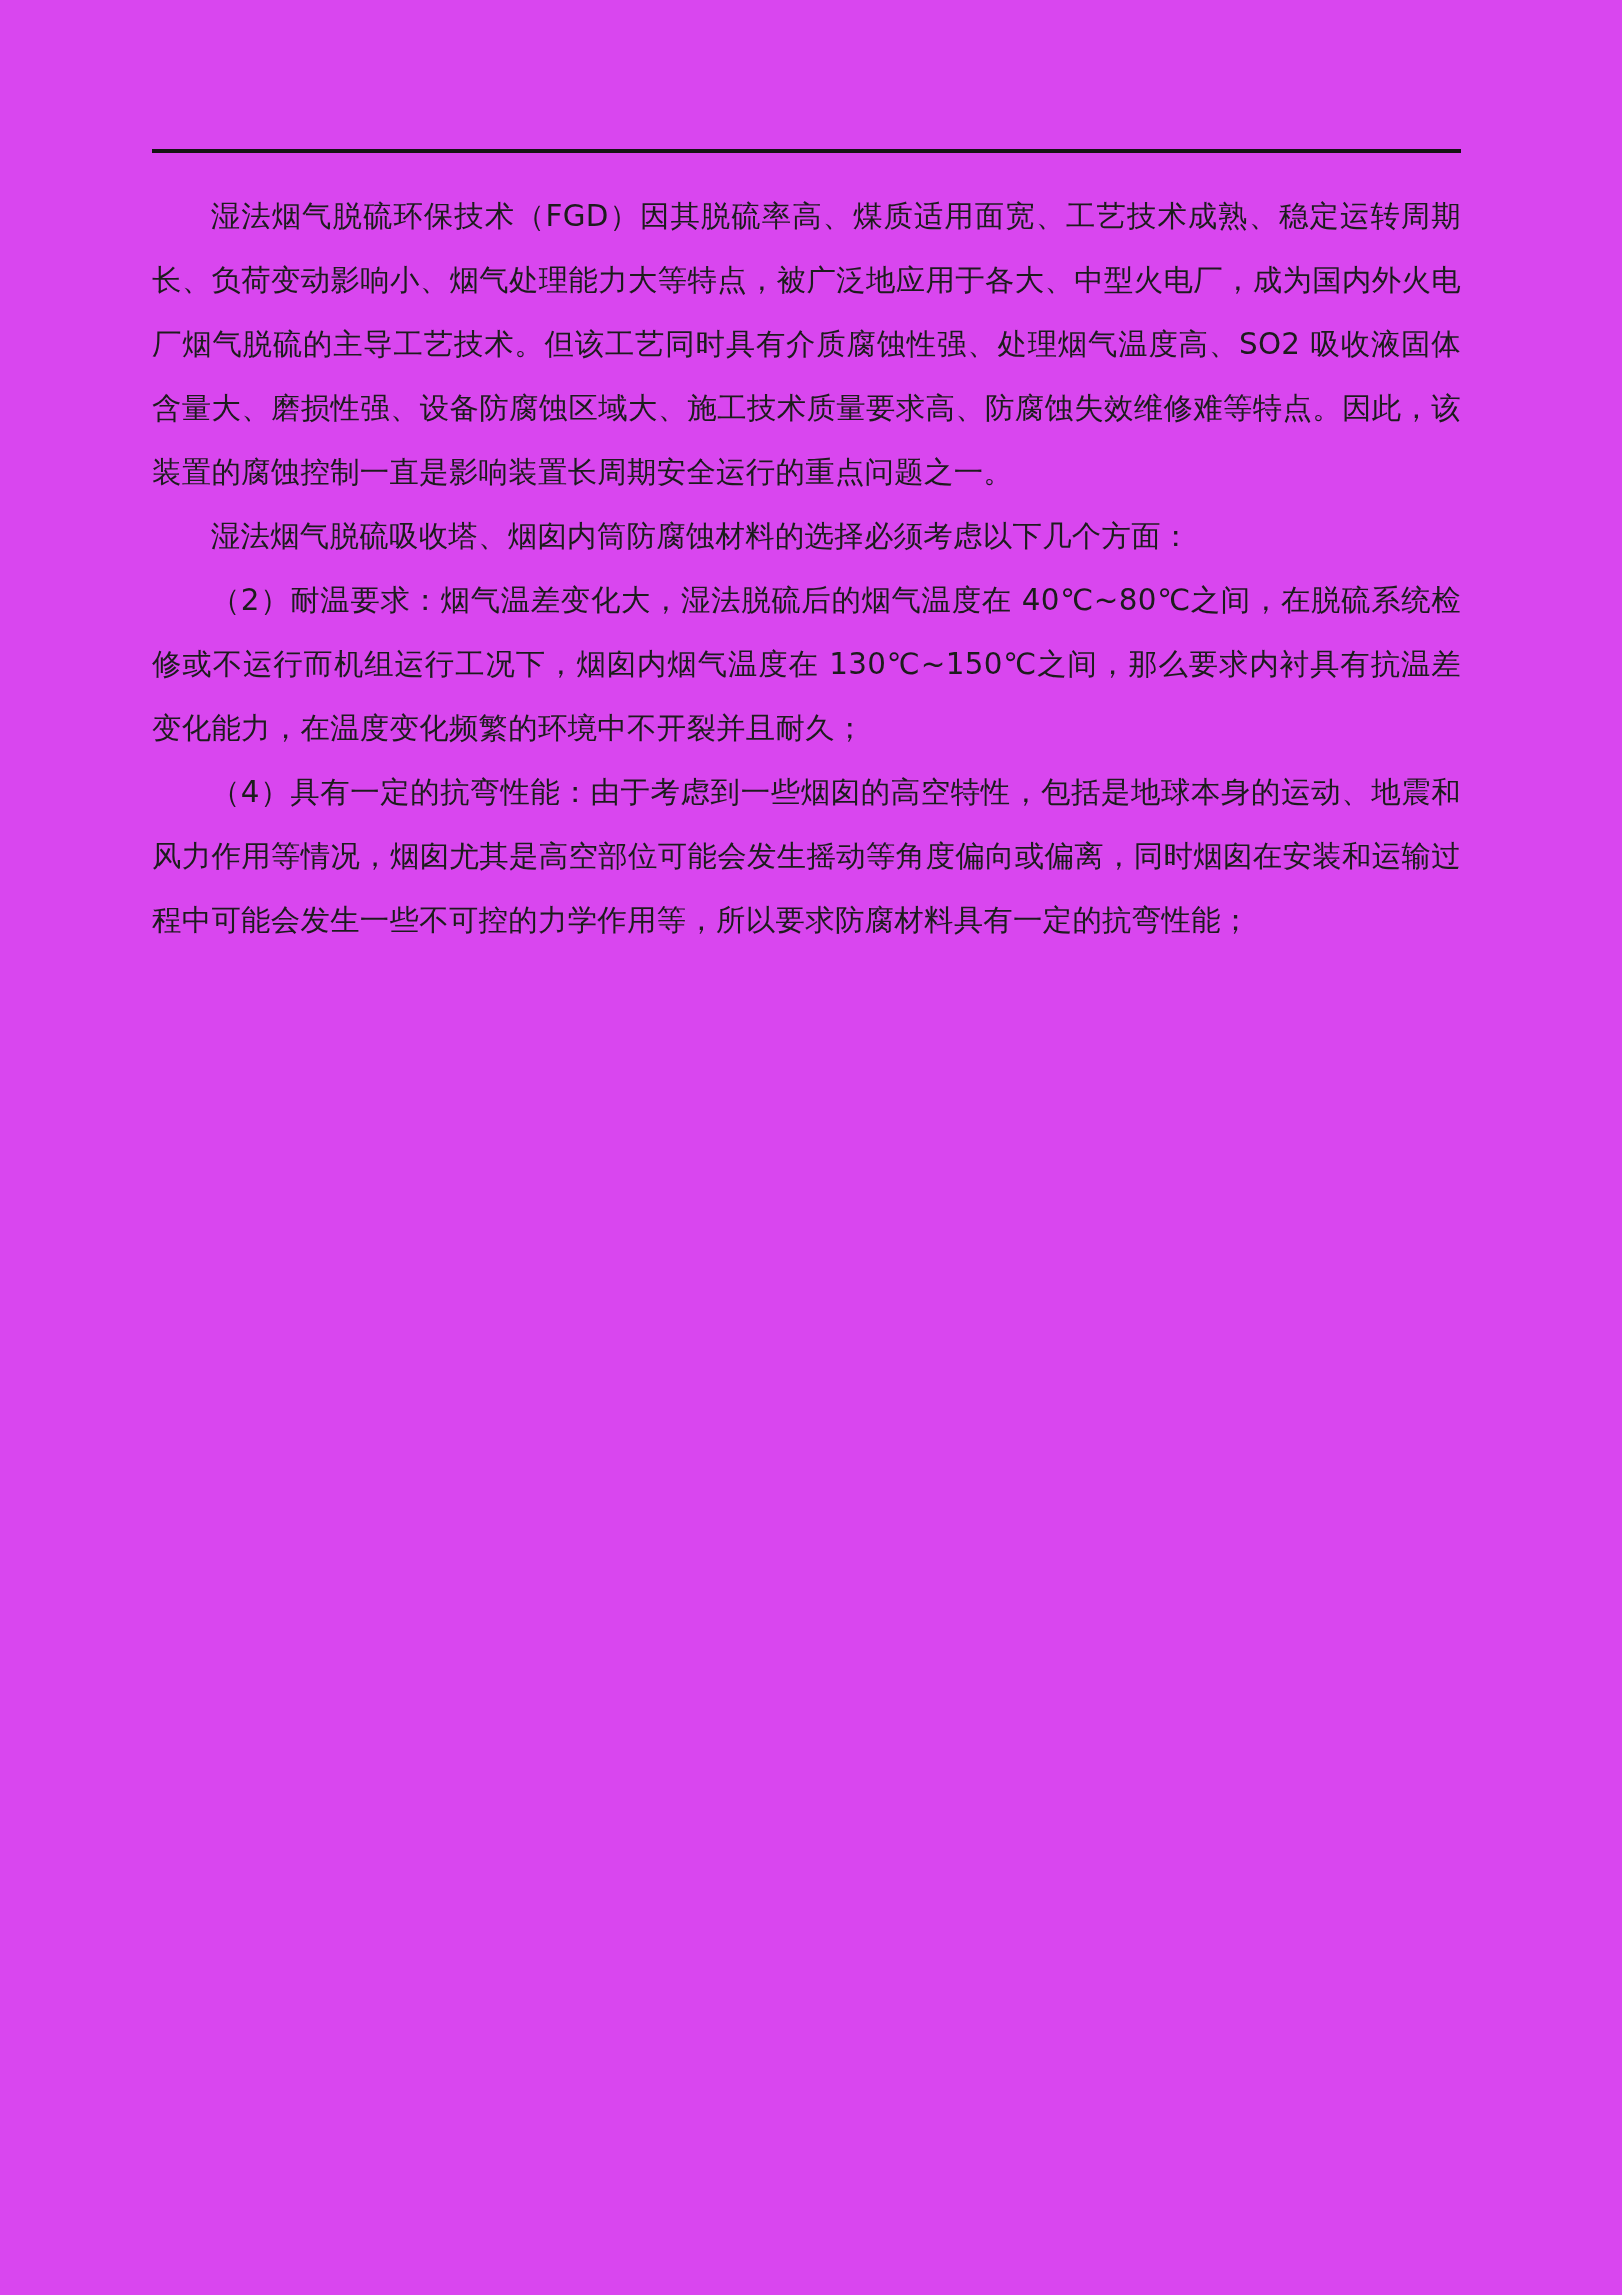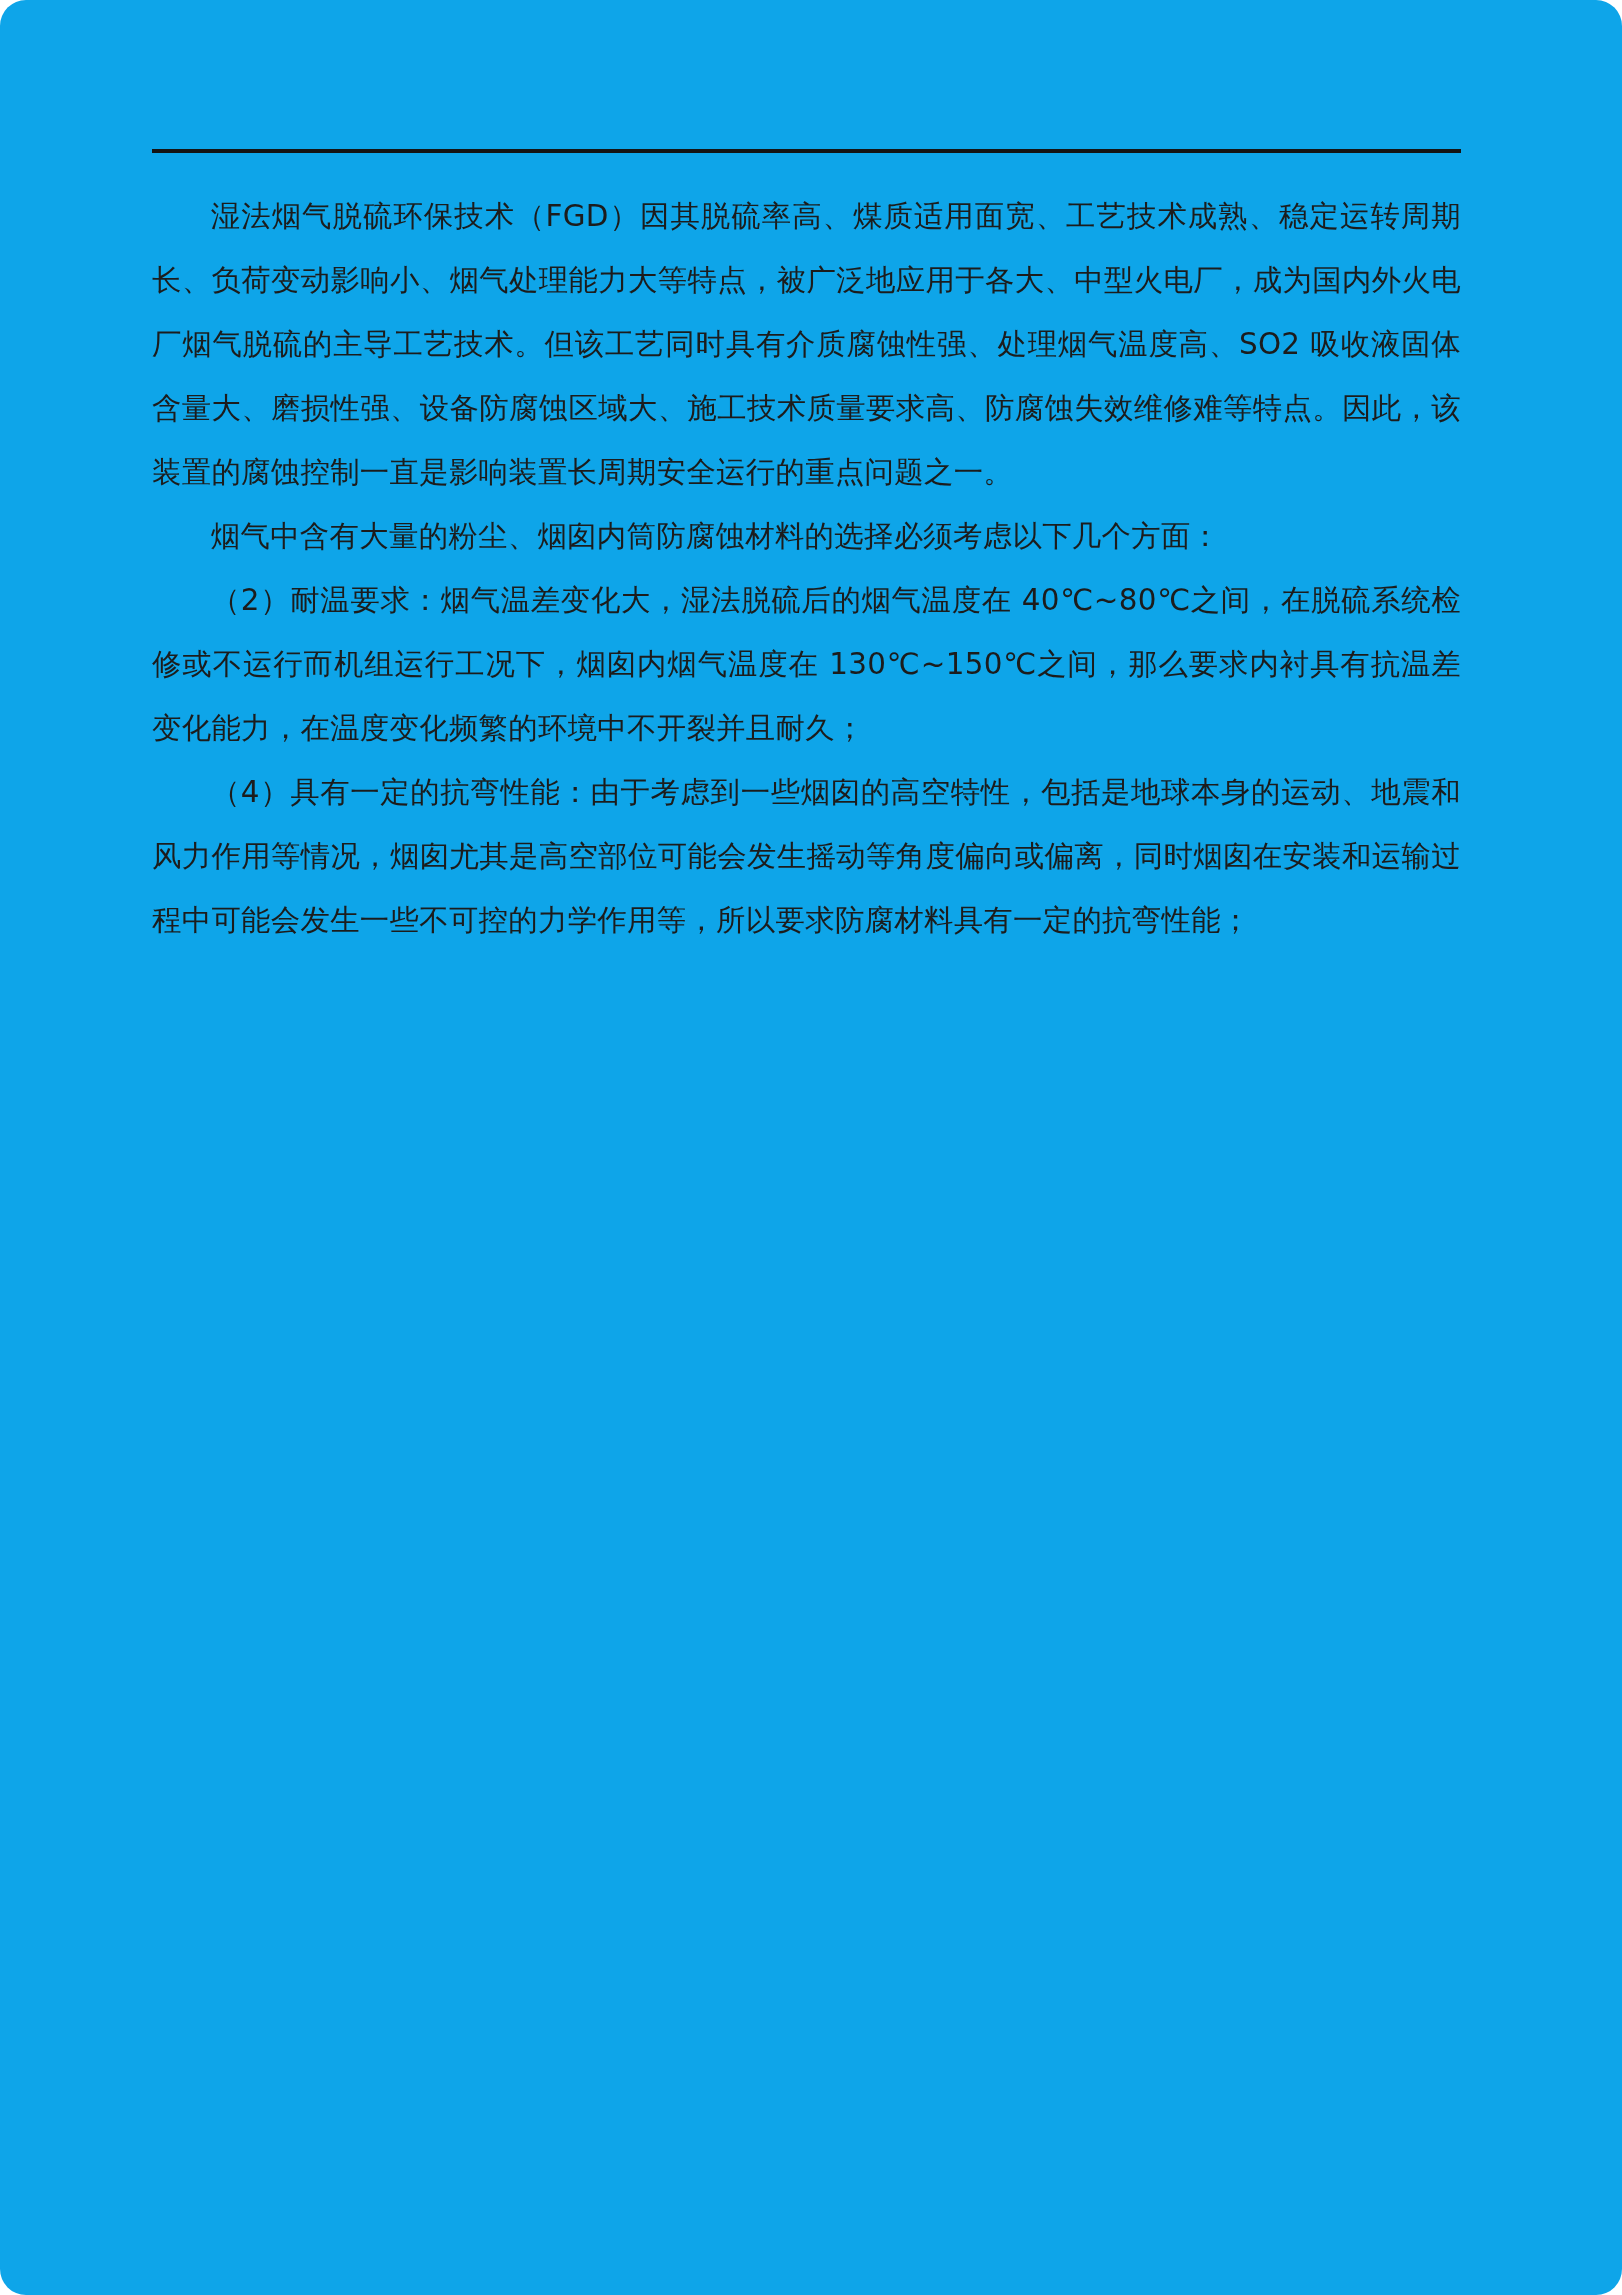--- a/index.html
+++ b/index.html
@@ -4,25 +4,24 @@
 <style>
   html, body {
     margin: 0;
     padding: 0;
     background: #ffffff;
   }
   .page {
     position: relative;
     width: 1622px;
     height: 2295px;
-    background: #0ea5e9;
+    background: #d946ef;
     overflow: hidden;
     font-family: "DejaVu Sans", "Liberation Sans", sans-serif;
     color: #1c1c1c;
-    border-radius: 26px;
   }
   .top-rule {
     position: absolute;
     left: 152px;
     top: 149px;
     width: 1309px;
     height: 3.9px;
     background: #141414;
   }
   .content {
@@ -42,18 +41,18 @@
     word-break: break-all;
   }
 </style>
 </head>
 <body>
 
 <div class="page">
   <div class="top-rule"></div>
   <div class="content">
     <p>湿法烟气脱硫环保技术（FGD）因其脱硫率高、煤质适用面宽、工艺技术成熟、稳定运转周期长、负荷变动影响小、烟气处理能力大等特点，被广泛地应用于各大、中型火电厂，成为国内外火电厂烟气脱硫的主导工艺技术。但该工艺同时具有介质腐蚀性强、处理烟气温度高、SO2 吸收液固体含量大、磨损性强、设备防腐蚀区域大、施工技术质量要求高、防腐蚀失效维修难等特点。因此，该装置的腐蚀控制一直是影响装置长周期安全运行的重点问题之一。</p>
-    <p>烟气中含有大量的粉尘、烟囱内筒防腐蚀材料的选择必须考虑以下几个方面：</p>
+    <p>湿法烟气脱硫吸收塔、烟囱内筒防腐蚀材料的选择必须考虑以下几个方面：</p>
     <p>（2）耐温要求：烟气温差变化大，湿法脱硫后的烟气温度在 40℃~80℃之间，在脱硫系统检修或不运行而机组运行工况下，烟囱内烟气温度在 130℃~150℃之间，那么要求内衬具有抗温差变化能力，在温度变化频繁的环境中不开裂并且耐久；</p>
     <p>（4）具有一定的抗弯性能：由于考虑到一些烟囱的高空特性，包括是地球本身的运动、地震和风力作用等情况，烟囱尤其是高空部位可能会发生摇动等角度偏向或偏离，同时烟囱在安装和运输过程中可能会发生一些不可控的力学作用等，所以要求防腐材料具有一定的抗弯性能；</p>
   </div>
 </div>
 
 
 </body></html>

